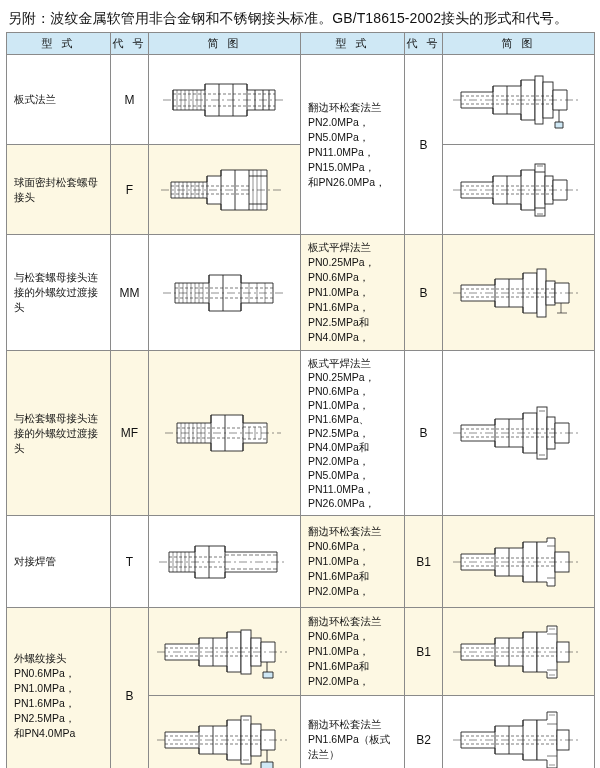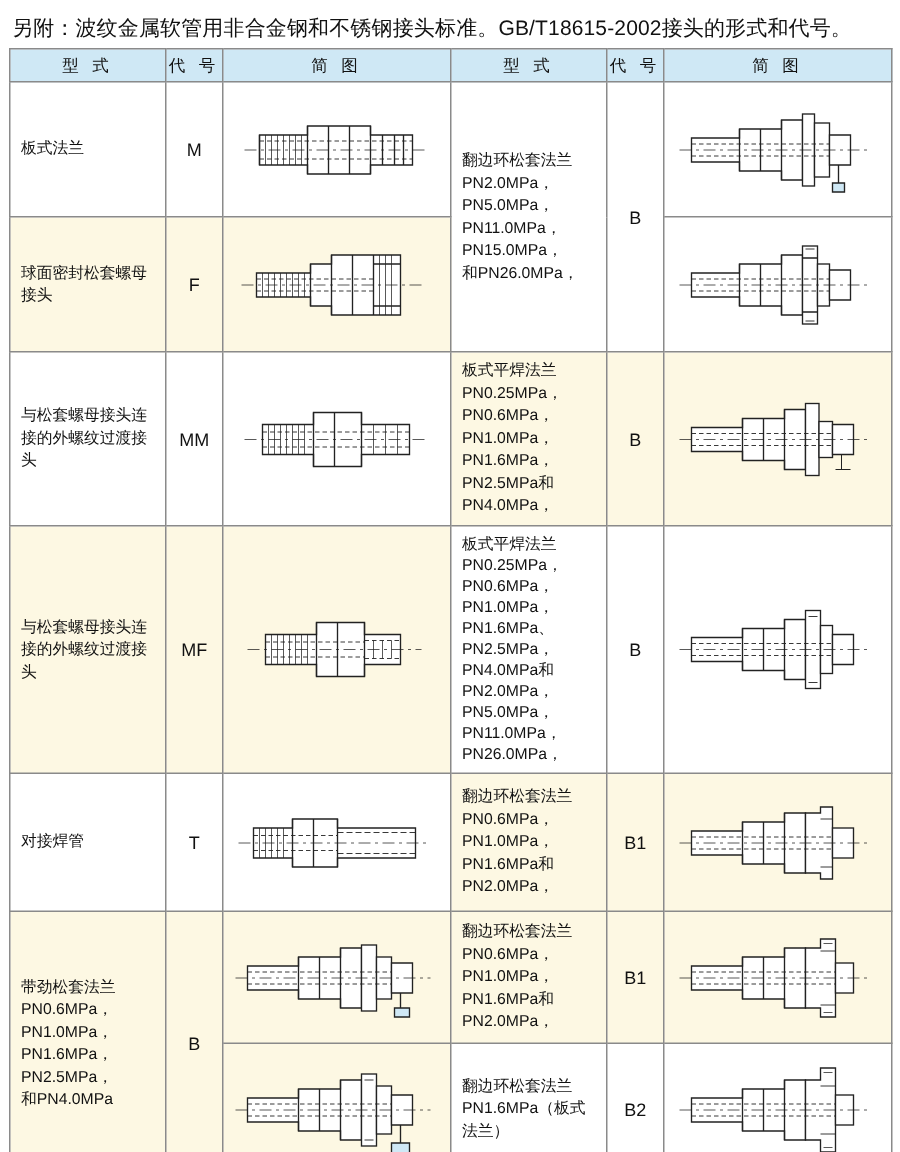--- a/index.html
+++ b/index.html
@@ -298,21 +298,21 @@
               <path d="M12 36 L106 36" stroke-dasharray="3 2" stroke-width="0.6"></path>
               <path d="M12 44 L106 44" stroke-dasharray="3 2" stroke-width="0.6"></path>
               <path d="M4 40 L132 40" stroke-dasharray="8 3 2 3" stroke-width="0.5"></path>
             </g>
           </svg>
         </td>
       </tr>
 
       <tr>
         <td class="yellow" rowspan="2">
-          <div class="cell-text" style="white-space:pre-line">带劲松套法兰
+          <div class="cell-text" style="white-space:pre-line">外螺纹接头
 PN0.6MPa，PN1.0MPa，
 PN1.6MPa，PN2.5MPa，
 和PN4.0MPa</div>
         </td>
         <td class="yellow code" rowspan="2">B</td>
         <td class="yellow fig" style="height:88px">
           <svg width="140" height="80" viewBox="0 0 140 80">
             <g fill="none" stroke="#222" stroke-width="0.9">
               <path d="M10 32 L44 32 L44 26 L72 26 L72 20 L86 20 L86 60 L72 60 L72 54 L44 54 L44 48 L10 48 Z" fill="#fff"></path>
               <path d="M44 26 L44 54 M58 26 L58 54 M72 20 L72 60"></path>

